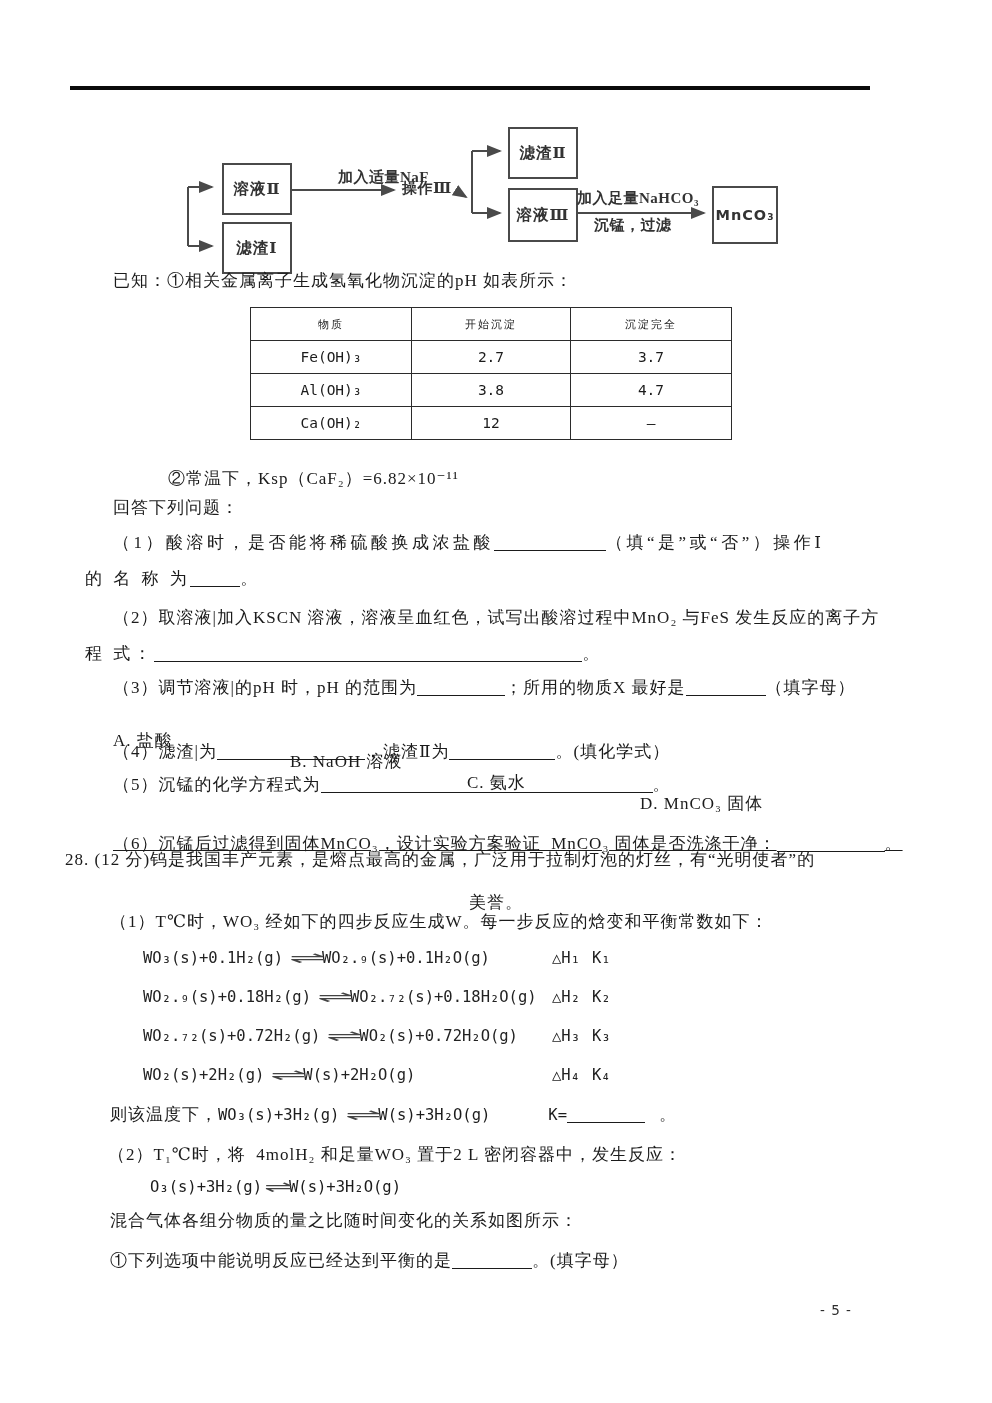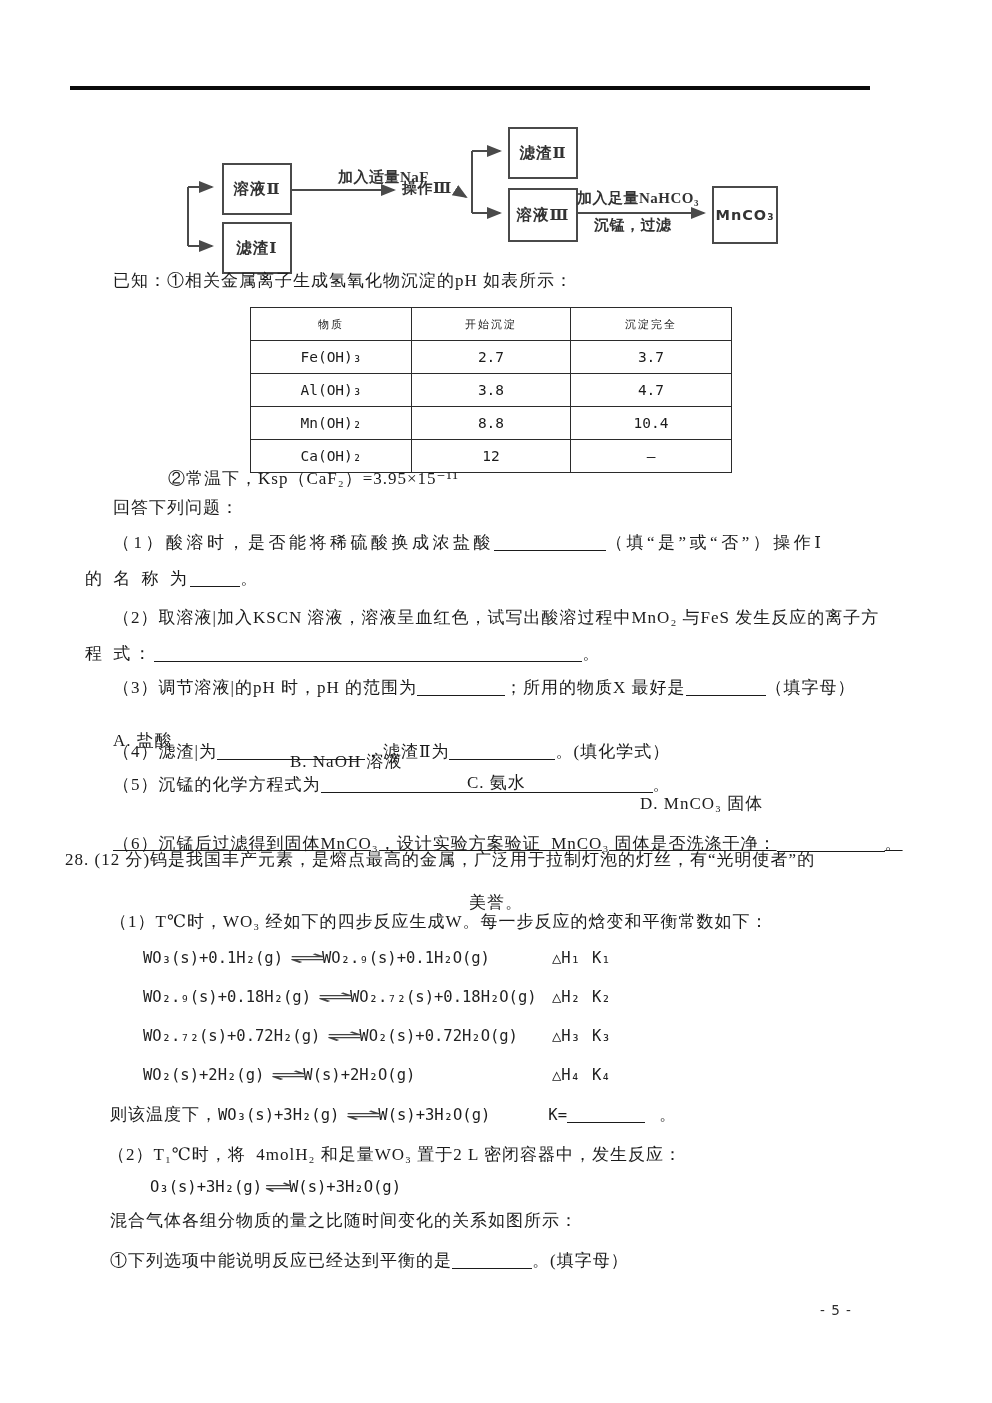--- a/index.html
+++ b/index.html
@@ -82,33 +82,28 @@
       <td class="c1 f">Fe(OH)₃</td>
       <td class="c2 f">2.7</td>
       <td class="c3 f">3.7</td>
     </tr>
     <tr>
       <td class="c1 f">Al(OH)₃</td>
       <td class="c2 f">3.8</td>
       <td class="c3 f">4.7</td>
     </tr>
     <tr>
-      <td class="c1 f">Mn(OH)₂</td>
-      <td class="c2 f">8.8</td>
-      <td class="c3 f">10.4</td>
-    </tr>
-    <tr>
       <td class="c1 f">Ca(OH)₂</td>
       <td class="c2 f">12</td>
       <td class="c3 f">—</td>
     </tr>
   </tbody>
     </table>
 
-  <div class="line" style="left:168px;top:468px;">②常温下，Ksp（CaF₂）=3.95×15⁻¹¹</div>
+  <div class="line" style="left:168px;top:468px;">②常温下，Ksp（CaF₂）=6.82×10⁻¹¹</div>
 
   <div class="line" style="left:113px;top:497px;">回答下列问题：</div>
 
   <div class="line sp" style="left:113px;top:532px;"><span>（1）酸溶时，是否能将稀硫酸换成浓盐酸</span><span class="blank" style="width:112px;"></span><span>（填“是”或“否”）操作Ⅰ</span></div>
   <div class="line sp" style="left:85px;top:568px;"><span>的 名 称 为</span><span class="blank" style="width:50px;"></span><span>。</span></div>
 
   <div class="line" style="left:113px;top:607px;">（2）取溶液|加入KSCN 溶液，溶液呈血红色，试写出酸溶过程中MnO₂ 与FeS 发生反应的离子方</div>
   <div class="line sp" style="left:85px;top:643px;"><span>程 式：</span><span class="blank" style="width:428px;"></span><span>。</span></div>
 
   <div class="line" style="left:113px;top:677px;"><span>（3）调节溶液|的pH 时，pH 的范围为</span><span class="blank" style="width:88px;"></span><span>；所用的物质X 最好是</span><span class="blank" style="width:80px;"></span><span>（填字母）</span></div>

